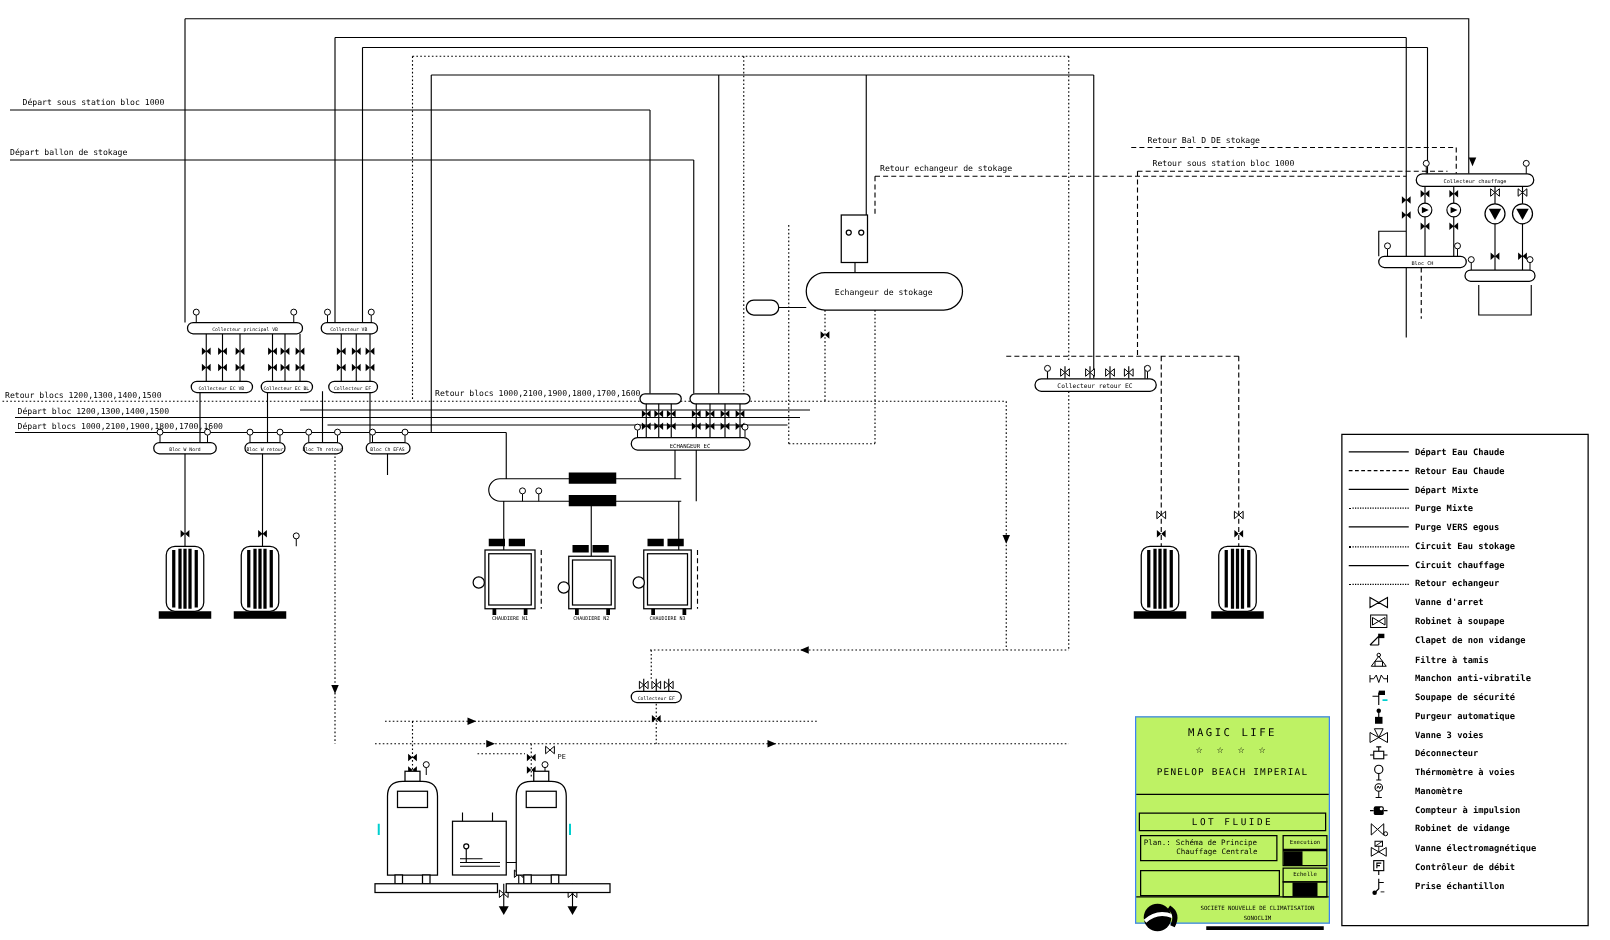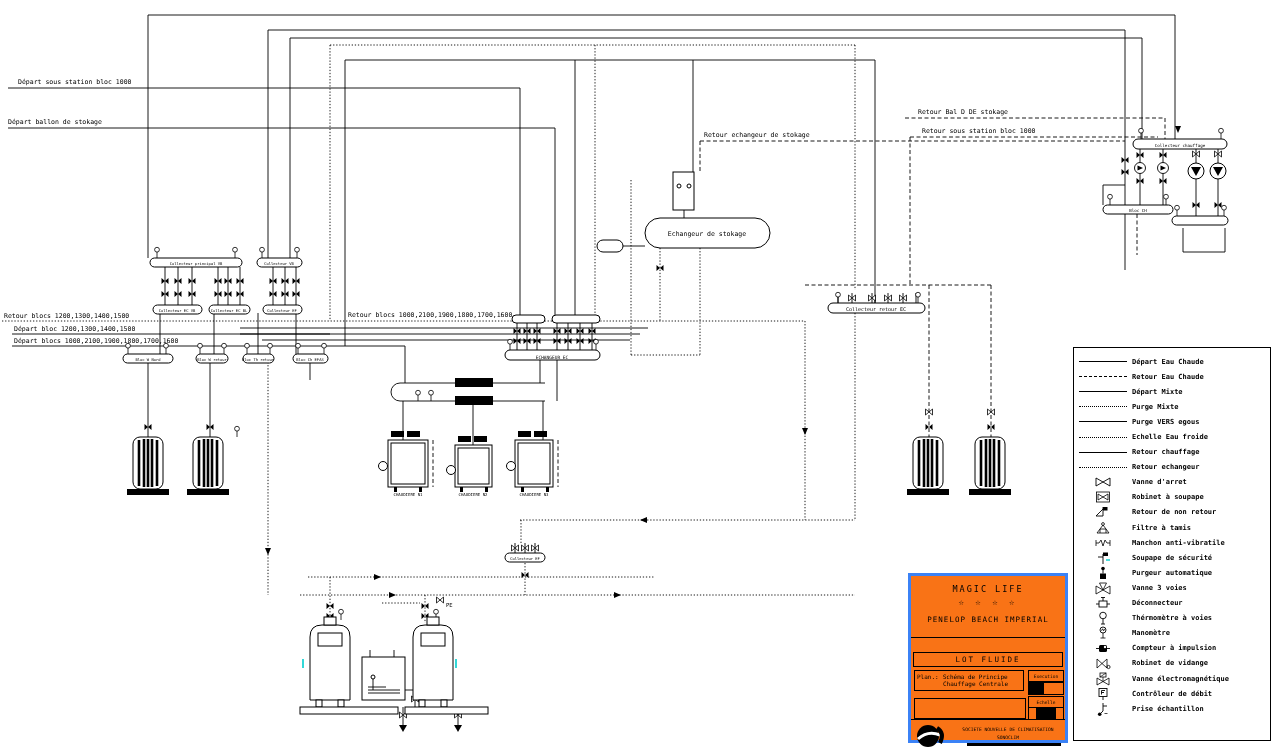--- a/index.html
+++ b/index.html
@@ -20,22 +20,22 @@
   .lg-items{padding-top:6px;font-weight:bold;}
   .lg-row{height:15.1px;display:flex;align-items:center;}
   .lg-sym{width:58px;display:flex;align-items:center;justify-content:center;flex:none;}
   .lg-lbl{font-size:7px;white-space:nowrap;}
   .ln{display:block;width:48px;height:0;}
   .ln.solid{border-top:1px solid #000;}
   .ln.dashed{border-top:1px dashed #000;}
   .ln.dotted{border-top:1px dotted #000;}
   .lg-sym svg{display:block;}
   
-  .tblock{position:absolute;left:908px;top:573px;width:154px;height:164px;border:3px solid #3b82f6;
-          background:#f97316;font-family:"DejaVu Sans Mono",monospace;}
+  .tblock{position:absolute;left:908px;top:573px;width:154px;height:164px;border:1px solid #3b82f6;
+          background:#bef264;font-family:"DejaVu Sans Mono",monospace;}
   .tb-head{height:62px;border-bottom:1px solid #000;text-align:center;padding-top:8px;box-sizing:border-box;}
   .tb-hotel{font-size:8.5px;letter-spacing:2px;}
   .tb-stars{font-size:9px;letter-spacing:3px;margin-top:3px;}
   .tb-proj{font-size:7.5px;letter-spacing:1px;margin-top:8px;}
   .tb-lot{height:13px;margin:14px 2px 0 2px;border:1px solid #000;display:flex;align-items:center;justify-content:center;
           font-size:7.5px;letter-spacing:2px;}
   .tb-mid{position:relative;height:52px;}
   .tb-plan{position:absolute;left:3px;top:3px;width:110px;height:21px;border:1px solid #000;font-size:6px;padding:2px;box-sizing:border-box;}
   .tb-plan b{font-weight:normal;margin-right:4px;}
   .tb-empty{position:absolute;left:3px;top:31px;width:110px;height:19px;border:1px solid #000;}
@@ -382,27 +382,27 @@
     <div class="lg-row">
           <span class="lg-sym">
             <i class="ln solid"></i>
           </span>
           <span class="lg-lbl">Purge VERS egous</span>
         </div>
     <div class="lg-row">
           <span class="lg-sym">
             <i class="ln dotted"></i>
           </span>
-          <span class="lg-lbl">Echelle Eau froide</span>
+          <span class="lg-lbl">Circuit Eau stokage</span>
         </div>
     <div class="lg-row">
           <span class="lg-sym">
             <i class="ln solid"></i>
           </span>
-          <span class="lg-lbl">Retour chauffage</span>
+          <span class="lg-lbl">Circuit chauffage</span>
         </div>
     <div class="lg-row">
           <span class="lg-sym">
             <i class="ln dotted"></i>
           </span>
           <span class="lg-lbl">Retour echangeur</span>
         </div>
     <div class="lg-row">
           <span class="lg-sym">
             <svg width="16" height="14">
@@ -420,21 +420,21 @@
           </span>
           <span class="lg-lbl">Robinet à soupape</span>
         </div>
     <div class="lg-row">
           <span class="lg-sym">
             <svg width="16" height="14">
               <path d="M1,11 L8,4 M8,2 V11 M1,11 H8" stroke="#000" stroke-width=".9" fill="none"></path>
               <rect x="8" y="2" width="4.5" height="3.5" fill="#000"></rect>
             </svg>
           </span>
-          <span class="lg-lbl">Retour de non retour</span>
+          <span class="lg-lbl">Clapet de non vidange</span>
         </div>
     <div class="lg-row">
           <span class="lg-sym">
             <svg width="16" height="14">
               <path d="M2,12 L8,4 L14,12 M5,12 V8 H11 V12 M2,12 H14" stroke="#000" stroke-width=".8" fill="none"></path>
               <circle cx="8" cy="3" r="1.4" fill="none" stroke="#000" stroke-width=".8"></circle>
             </svg>
           </span>
           <span class="lg-lbl">Filtre à tamis</span>
         </div>

